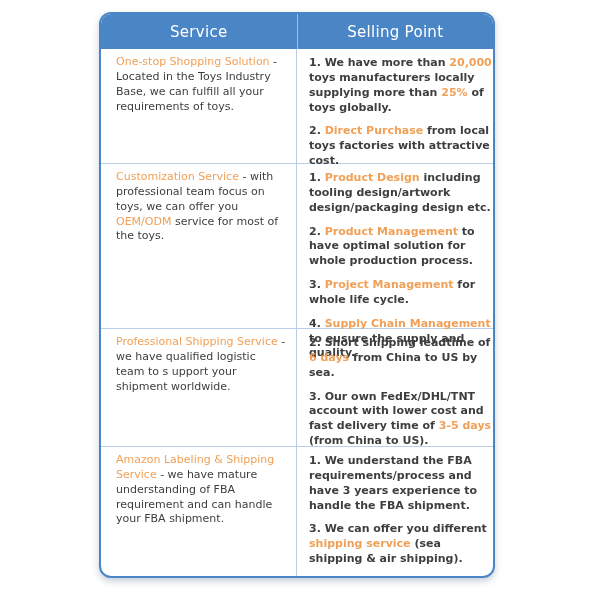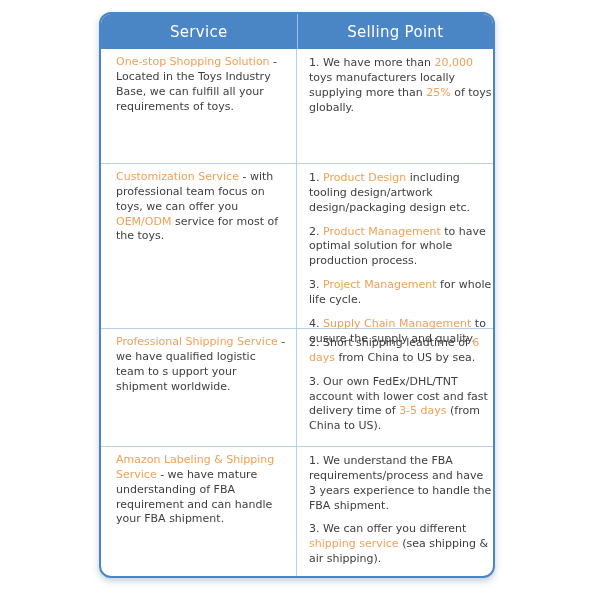--- a/index.html
+++ b/index.html
@@ -61,20 +61,21 @@
   .td.service-cell {
     flex: 0 0 50%;
     display: flex;
     align-items: flex-start;
     padding: 6px 10px 6px 15px;
     border-right: 1px solid var(--divider, #B7CFE8);
   }
   .td.points-cell {
     flex: 0 0 50%;
     padding: 7px 0 4px 12px;
+    font-weight: bold;
   }
   .td p {
     margin: 0;
   }
   .points-cell p { margin-bottom: 9px; }
   .points-cell p:last-child { margin-bottom: 0; }
   .hl { color: var(--highlight, #F0A057); }
 </style>
 </head>
 <body>
@@ -85,20 +86,21 @@
       <div class="th service">Service</div>
       <div class="th selling">Selling Point</div>
     </div>
     <div class="tbody">
         <div class="trow r0">
           <div class="td service-cell">
             <p><span class="hl">One-stop Shopping Solution</span><span> - Located in the Toys Industry Base, we can fulfill all your requirements of toys.</span></p>
           </div>
           <div class="td points-cell">
             <p><span>1. We have more than </span><span class="hl">20,000</span><span> toys manufacturers locally supplying more than </span><span class="hl">25%</span><span> of toys globally.</span></p>
+            <p><span>2. </span><span class="hl">Direct Purchase</span><span> from local toys factories with attractive cost.</span></p>
           </div>
         </div>
         <div class="trow r1">
           <div class="td service-cell">
             <p><span class="hl">Customization Service</span><span> - with professional team focus on toys, we can offer you </span><span class="hl">OEM/ODM</span><span> service for most of the toys.</span></p>
           </div>
           <div class="td points-cell">
             <p><span>1. </span><span class="hl">Product Design</span><span> including tooling design/artwork design/packaging design etc.</span></p>
             <p><span>2. </span><span class="hl">Product Management</span><span> to have optimal solution for whole production process.</span></p>
             <p><span>3. </span><span class="hl">Project Management</span><span> for whole life cycle.</span></p>

